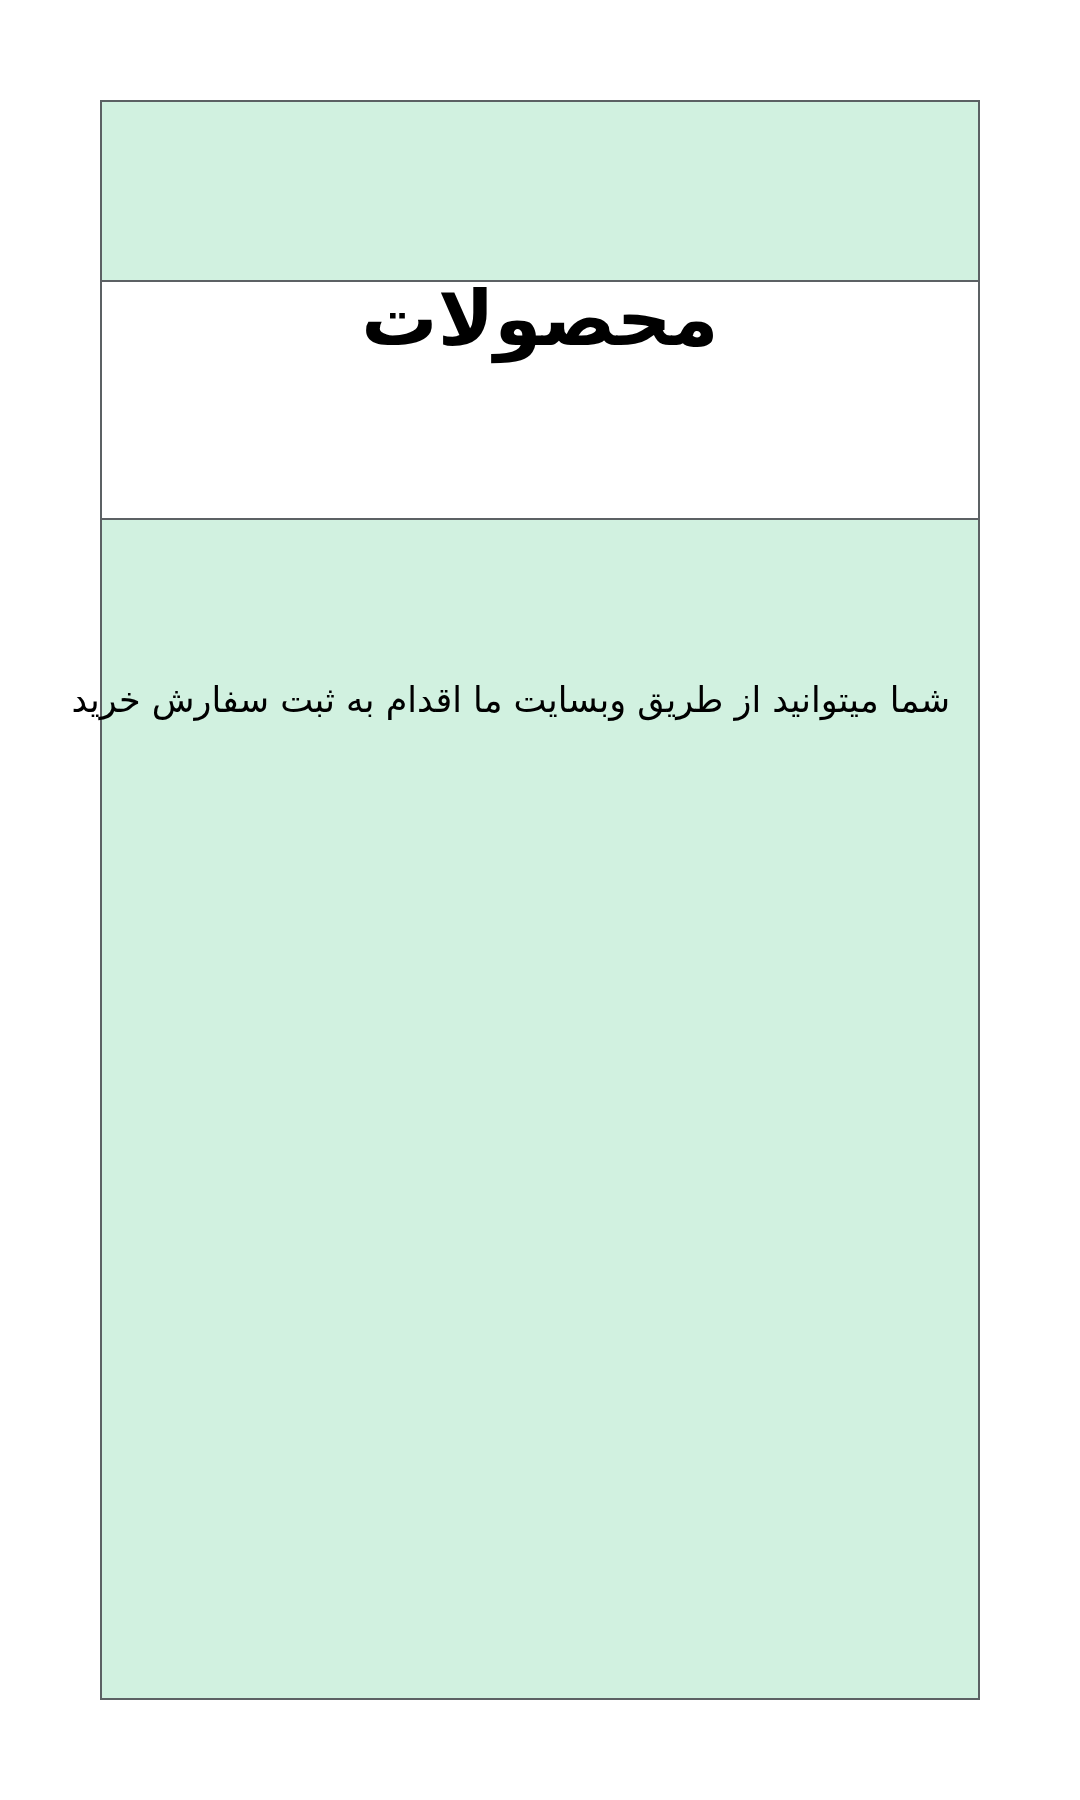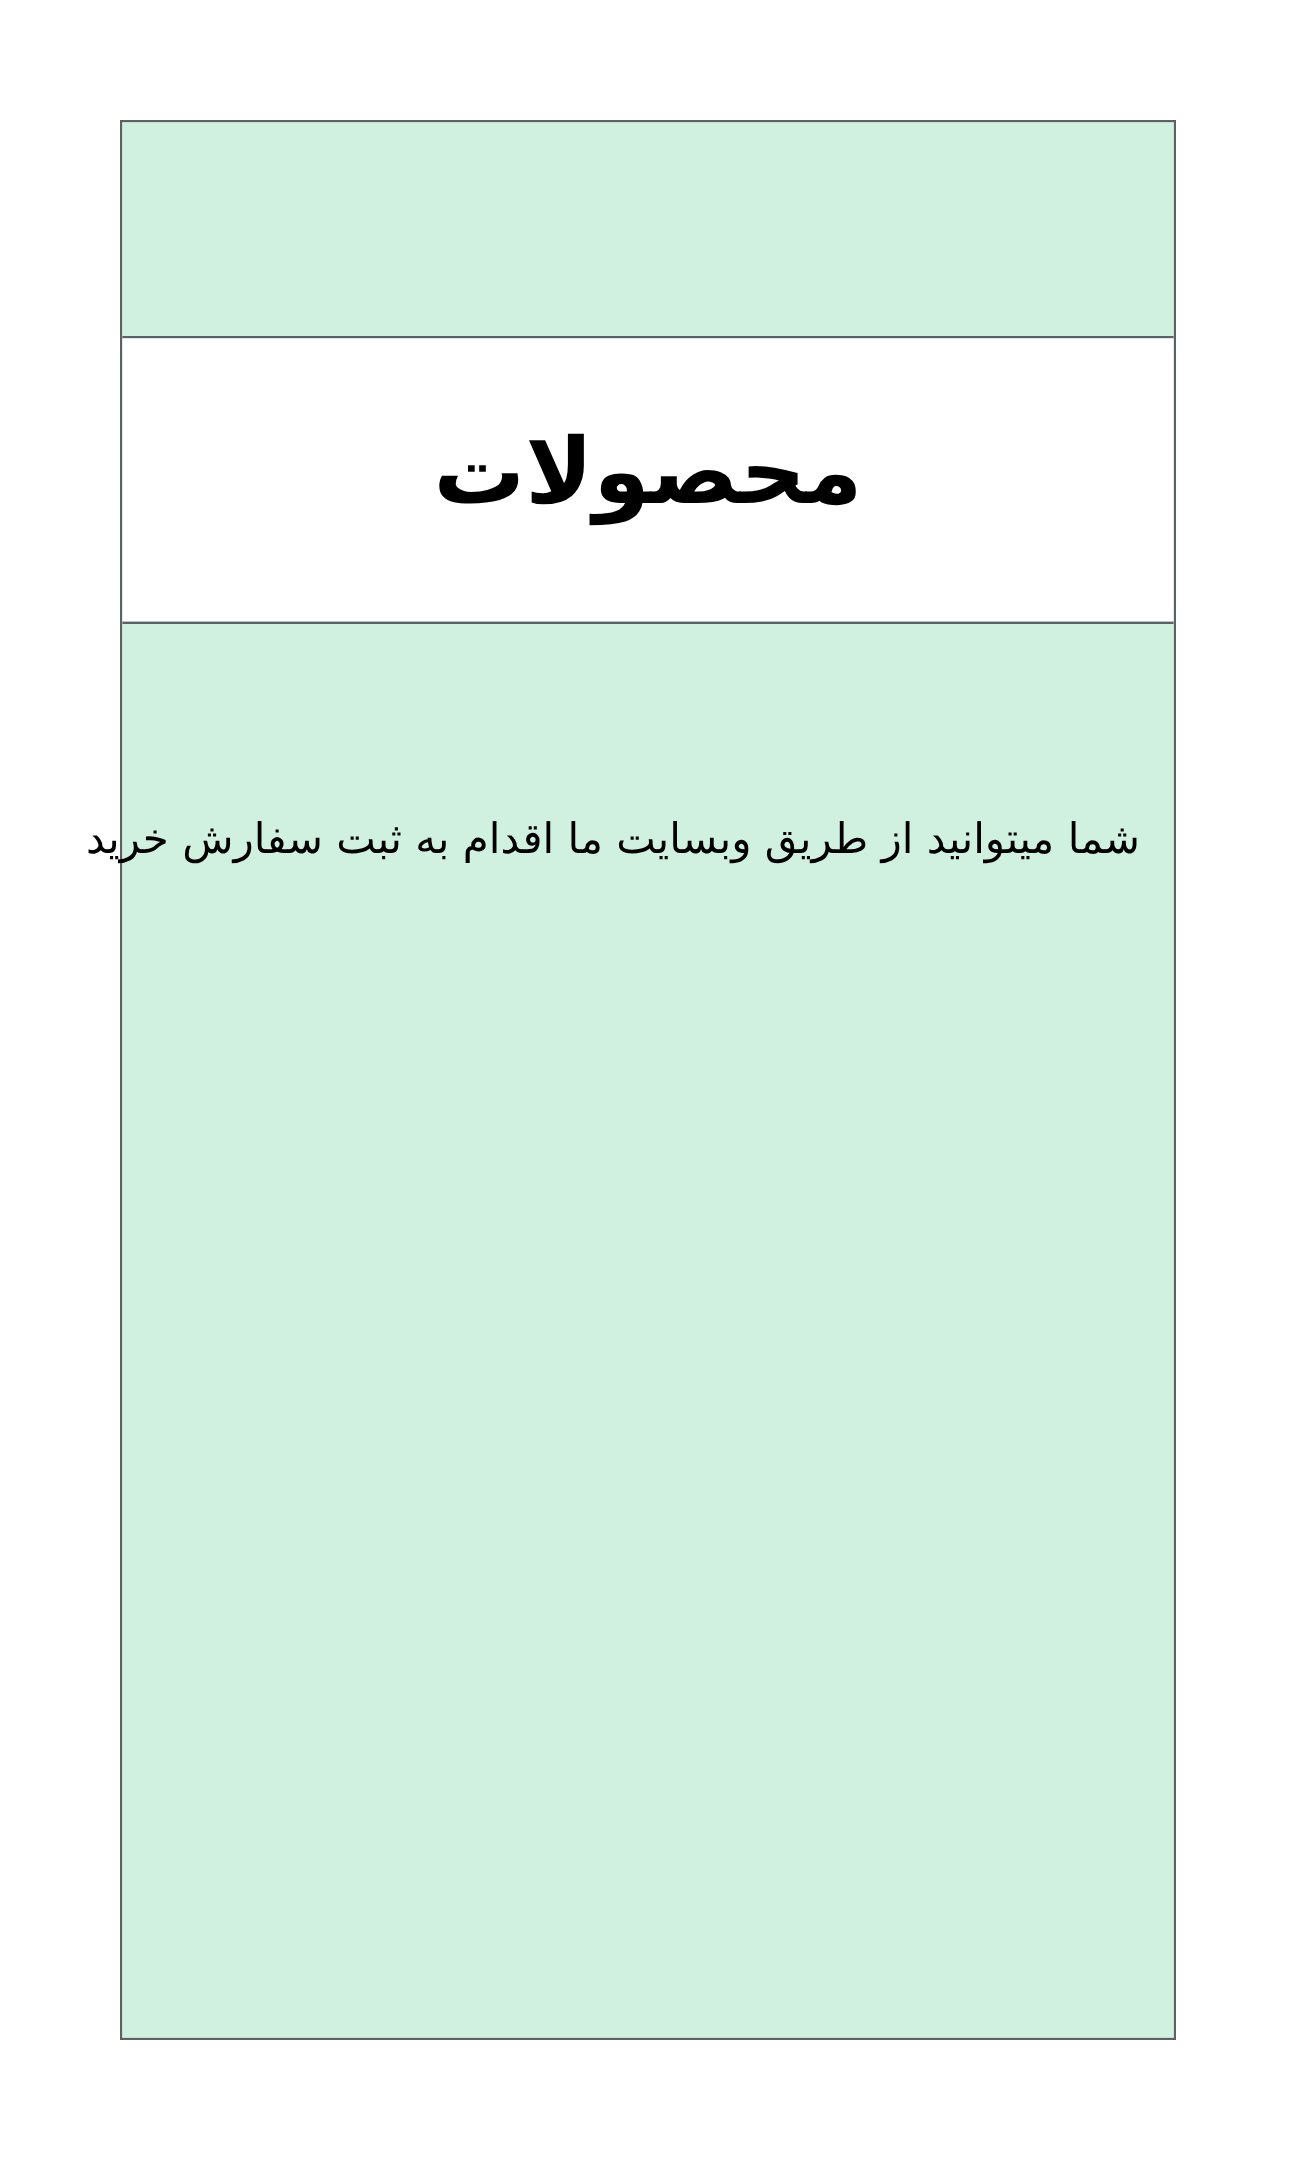--- a/index.html
+++ b/index.html
@@ -30,21 +30,20 @@
   .row-hero {
     height: 180px;
     background: var(--mint-green);
     border-bottom: 2px solid var(--panel-border);
   }
   .row-title {
     height: 238px;
     background: var(--page-background);
     border-bottom: 2px solid var(--panel-border);
     display: flex;
-    align-items: center;
     justify-content: center;
   }
   .row-title h1 {
     margin: 0;
     font-size: 76px;
     font-weight: bold;
     color: var(--text-color);
     transform: translateY(-8px);
     letter-spacing: 0;
   }

